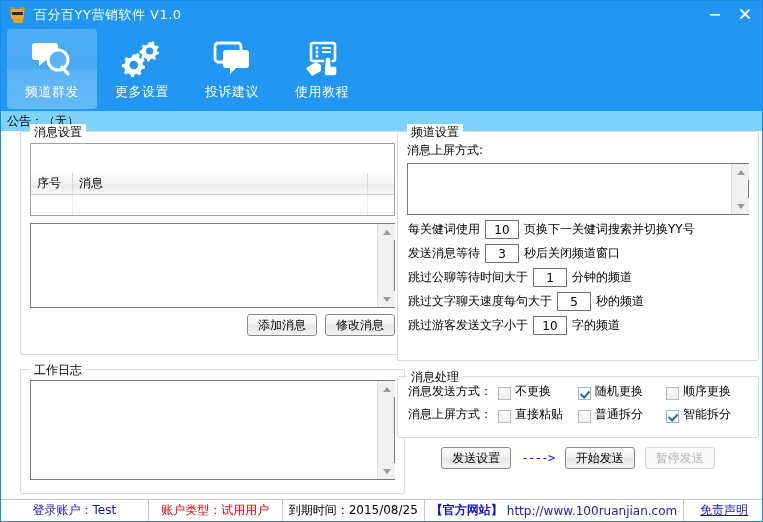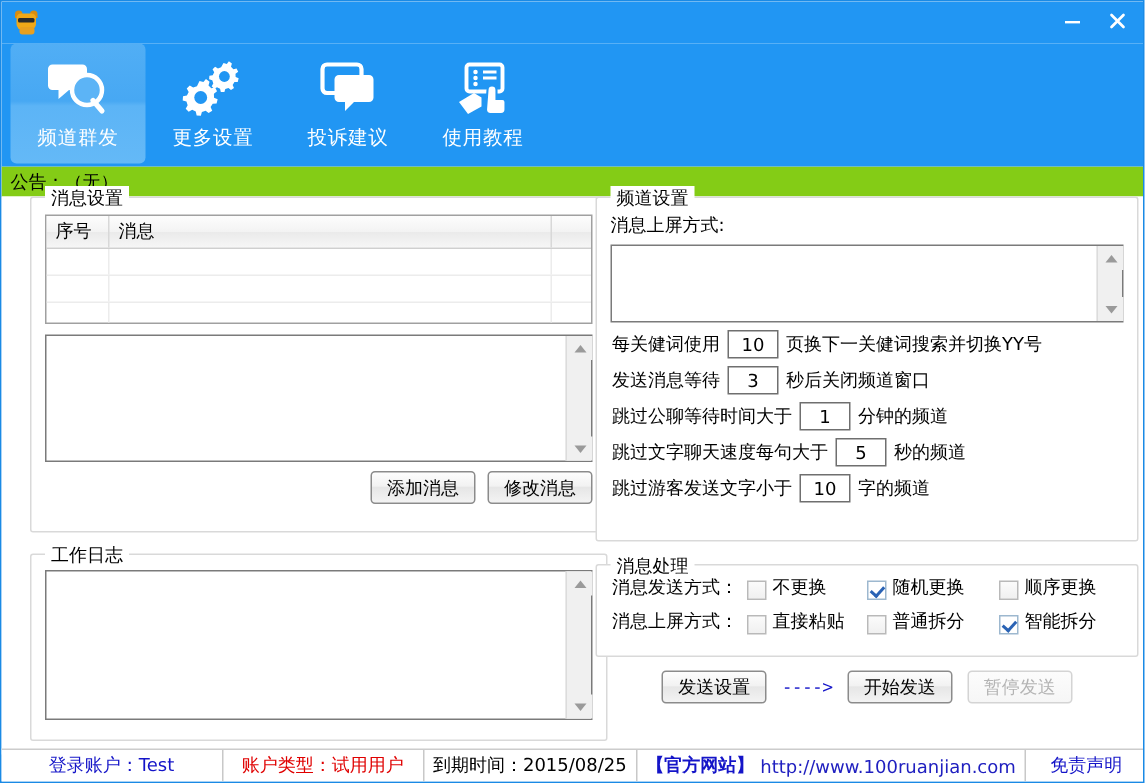--- a/index.html
+++ b/index.html
@@ -129,21 +129,21 @@
   }
 
   
   .notice {
     height: 20px;
     padding-left: 6px;
     display: flex;
     align-items: center;
     font-size: 12px;
     color: #000;
-    background: #84cc16;
+    background: #7dd3fc;
   }
 
   
   .body-area {
     position: relative;
     height: 372px;
     background: #fff;
   }
   .col-left {
     position: absolute;
@@ -181,20 +181,21 @@
     background: #fff;
     height: 73px;
     box-sizing: border-box;
     overflow: hidden;
   }
   .mt-head {
     display: flex;
     height: 21px;
     background: linear-gradient(to bottom,#fdfdfd 0%, #f3f3f3 50%, #eaeaea 51%, #f6f6f6 100%);
     border-bottom: 1px solid #cfcfcf;
+    margin-top: 29px;
   }
   .mt-th {
     font-size: 12px;
     color: #000;
     padding-left: 6px;
     display: flex;
     align-items: center;
     border-right: 1px solid #d8d8d8;
     box-sizing: border-box;
     height: 100%;
@@ -368,35 +369,36 @@
     box-sizing: border-box;
     white-space: nowrap;
     padding: 0 6px;
   }
   .sb-c1 { width: 160px; color: #1414c8; }
   .sb-c2 { width: 145px; color: #e00000; }
   .sb-c3 { width: 148px; color: #000; }
   .sb-c4 { flex: 1; color: #1a1ad0; gap: 0; }
   .sb-c4 .site { color: #1414c8; font-weight: bold; }
   .sb-c4 .url  { color: #2020c0; margin-left: 4px; }
-  .sb-c5 { width: 86px; color: #1414c8; border-right: none; }
+  .sb-c5 { width: 86px; color: #1414c8; border-right: none; text-decoration: underline; }
 </style>
 </head>
 <body>
 
 <div id="app">
 
   <div class="titlebar">
     <div class="app-icon">
       <div class="ear-l"></div>
         <div class="ear-r"></div>
       <div class="face"></div>
         <div class="eyes"></div>
         <div class="body"></div>
     </div>
+    <div class="title-text">百分百YY营销软件 V1.0</div>
     <div class="win-btns">
       <div class="win-btn">
         <svg width="14" height="14" viewBox="0 0 14 14">
             <rect x="2" y="7" width="10" height="1.6" fill="#fff"></rect>
           </svg>
       </div>
       <div class="win-btn">
         <svg width="14" height="14" viewBox="0 0 14 14">
           <path d="M3 3 L11 11 M11 3 L3 11" stroke="#fff" stroke-width="1.8" stroke-linecap="round"></path>
         </svg>

